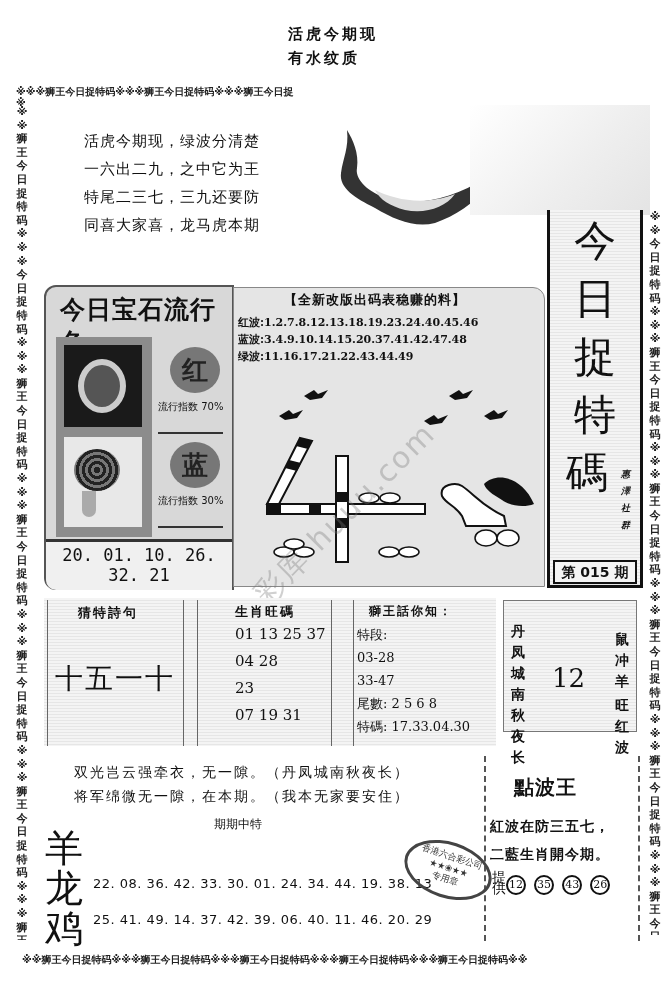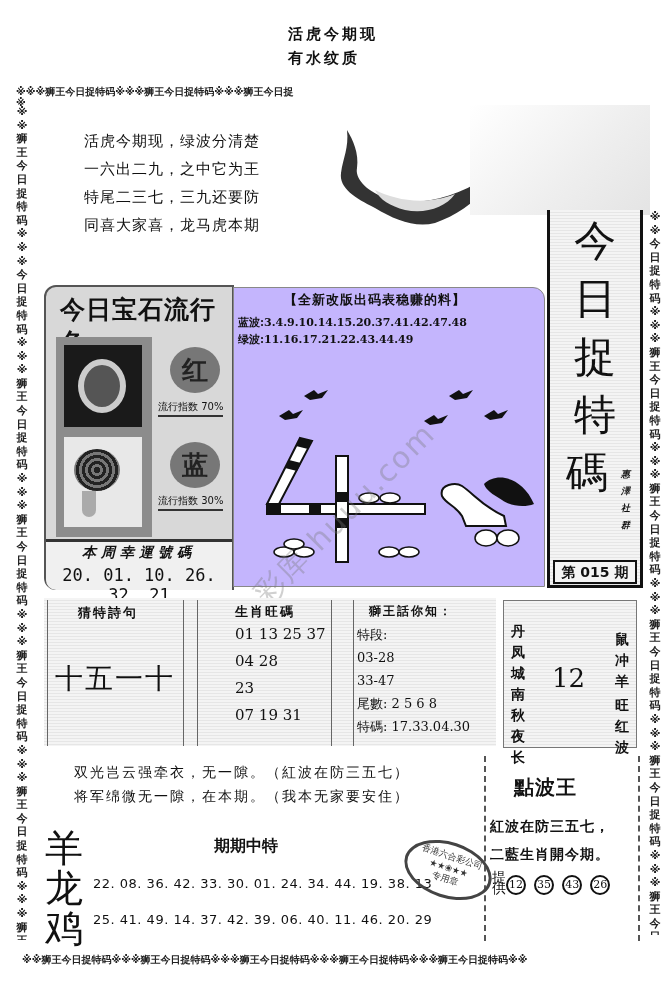--- a/index.html
+++ b/index.html
@@ -21,24 +21,24 @@
   .top-note { font-size: 15px; font-weight: bold; letter-spacing: 3px; line-height: 24px; }
   .poem { font-size: 15px; line-height: 28px; letter-spacing: 1px; }
   .gem-panel {
     border: 2px solid #555; border-radius: 12px 0 0 12px; background: #d8d8d8;
   }
   .gem-title { font-size: 25px; font-weight: bold; letter-spacing: 1px; }
   .color-ball {
     width: 50px; height: 46px; border-radius: 50%; background: #777;
     font-size: 26px; font-weight: bold; display: flex; align-items: center; justify-content: center; color: #222;
   }
-  .idx-label { font-size: 10px; border-bottom: 2px solid #333; padding-bottom: 1px; white-space: nowrap; font-family: "DejaVu Sans", sans-serif; }
+  .idx-label { font-size: 10px; border-bottom: 2px solid #333; padding-bottom: 18px; white-space: nowrap; font-family: "DejaVu Sans", sans-serif; }
   .lucky-title { font-size: 14px; font-weight: bold; font-style: italic; letter-spacing: 5px; }
   .lucky-nums { font-size: 17px; font-family: "DejaVu Sans Mono", monospace; }
-  .table-box { border: 1px solid #888; border-radius: 0 12px 0 0; background: #c4b5fd; }
+  .table-box { border: 1px solid #888; border-radius: 0 12px 0 0; background: #e5e5e5; }
   .table-head { font-size: 13px; font-weight: bold; letter-spacing: 1px; }
   .wave-line { font-size: 11px; font-weight: bold; line-height: 17px; white-space: nowrap; }
   .title-v { font-family: "DejaVu Sans", sans-serif; font-size: 42px; line-height: 57px; text-align: center; color: #111; }
   .hdr { font-size: 13px; font-weight: bold; letter-spacing: 2px; }
   .vline { border-left: 1px solid #666; }
   .col-text { font-size: 13px; line-height: 23px; }
   .bigtxt { font-size: 28px; }
   .vert-txt { font-size: 14px; font-weight: bold; width: 16px; line-height: 21px; text-align: center; word-break: break-all; }
   .couplet { font-size: 14px; letter-spacing: 2px; line-height: 24px; white-space: nowrap; }
   .spec-row { font-family: "DejaVu Sans", sans-serif; font-size: 13px; letter-spacing: 0.5px; white-space: nowrap; }
@@ -106,28 +106,28 @@
   </div>
   <div class="abs color-ball" style="left:124px; top:60px;">
     <span>红</span>
   </div>
   <div class="abs idx-label" style="left:112px; top:113px;">流行指数 70%</div>
   <div class="abs color-ball" style="left:124px; top:155px;">
     <span>蓝</span>
   </div>
   <div class="abs idx-label" style="left:112px; top:207px;">流行指数 30%</div>
   <div class="abs" style="left:0; top:252px; width:186px; height:51px; background:#f0f0f0; border-top:3px solid #333; border-radius:0 0 0 10px;">
-    <div class="lucky-title" style="text-align:center; margin-top:2px;">本周幸運號碼</div>
     <div class="lucky-nums" style="text-align:center; margin-top:3px;">20. 01. 10. 26. 32. 21</div>
   </div>
 </div>
 
 <div class="abs table-box" style="left:233px; top:287px; width:312px; height:300px;">
   <div class="abs table-head" style="left:50px; top:3px;">【全新改版出码表稳赚的料】</div>
   <div class="abs" style="left:4px; top:26px;">
+    <div class="wave-line"><span>红波:</span><span>1.2.7.8.12.13.18.19.23.24.40.45.46</span></div>
     <div class="wave-line"><span>蓝波:</span><span>3.4.9.10.14.15.20.37.41.42.47.48</span></div>
     <div class="wave-line"><span>绿波:</span><span>11.16.17.21.22.43.44.49</span></div>
   </div>
 
   <div class="abs" style="left:0; top:88px; width:310px; height:210px;">
     <svg width="310" height="210" viewBox="0 0 310 210">
 
       <g fill="#111">
         <path d="M70,20 l10,-6 l4,4 l10,-4 l-6,8 l-12,2 z"></path>
         <path d="M45,40 l10,-6 l4,4 l10,-4 l-6,8 l-12,2 z"></path>
@@ -202,48 +202,48 @@
 
 <div class="abs" style="left:357px; top:603px;">
   <div class="hdr" style="font-size:12px; margin-left:12px; margin-bottom:3px;">獅王話你知：</div>
   <div class="col-text">特段:</div>
   <div class="col-text">03-28</div>
   <div class="col-text">33-47</div>
   <div class="col-text">尾數: 2 5 6 8</div>
   <div class="col-text">特碼: 17.33.04.30</div>
 </div>
 
-<div class="abs striped" style="left:503px; top:600px; width:134px; height:148px; border:1px solid #777;">
+<div class="abs striped" style="left:503px; top:600px; width:134px; height:132px; border:1px solid #777;">
   <div class="abs vert-txt" style="left:6px; top:20px;">丹凤城南秋夜长</div>
   <div class="abs" style="left:48px; top:62px; font-size:26px;">12</div>
   <div class="abs vert-txt" style="left:110px; top:28px;">鼠冲羊</div>
   <div class="abs vert-txt" style="left:110px; top:94px;">旺红波</div>
 </div>
 
 <div class="abs" style="left:74px; top:760px;">
-  <div class="couplet">双光岂云强牵衣，无一隙。（紅波在防三五七）</div>
+  <div class="couplet">双光岂云强牵衣，无一隙。（丹凤城南秋夜长）</div>
   <div class="couplet">将军绵微无一隙，在本期。（我本无家要安住）</div>
 </div>
 
 <div class="abs" style="left:484px; top:756px; width:156px; height:185px; border-left:2px dashed #555; border-right:2px dashed #555;">
   <div class="abs" style="left:28px; top:18px; font-size:20px; font-weight:bold; letter-spacing:1px;">點波王</div>
   <div class="abs" style="left:4px; top:62px; font-size:14px; font-weight:bold; letter-spacing:1px; white-space:nowrap;">紅波在防三五七，</div>
   <div class="abs" style="left:4px; top:90px; font-size:14px; font-weight:bold; letter-spacing:1px; white-space:nowrap;">二藍生肖開今期。</div>
   <div class="abs" style="left:6px; top:116px; width:12px; font-size:14px; line-height:11px; word-break:break-all;">提供</div>
   <div class="abs" style="left:20px; top:117px; white-space:nowrap;">
     <span class="ball-num">12</span>
     <span class="ball-num">35</span>
     <span class="ball-num">43</span>
     <span class="ball-num">26</span>
   </div>
 </div>
 
 <div class="abs big-vert" style="left:42px; top:828px;">羊龙鸡</div>
 
-<div class="abs" style="left:214px; top:836px; font-family:'DejaVu Sans',sans-serif; font-size:16px; font-weight:bold;">期期中特</div>
+<div class="abs" style="left:214px; top:816px; font-family:'DejaVu Sans',sans-serif; font-size:12px; font-weight:normal;">期期中特</div>
 <div class="abs spec-row" style="left:93px; top:876px;">22. 08. 36. 42. 33. 30. 01. 24. 34. 44. 19. 38. 13</div>
 <div class="abs spec-row" style="left:93px; top:912px;">25. 41. 49. 14. 37. 42. 39. 06. 40. 11. 46. 20. 29</div>
 
 <div class="abs stamp" style="left:403px; top:842px; width:90px; height:56px; padding-top:5px;">
   <div>香港六合彩公司</div>
   <div>★★❀★★</div>
   <div>专用章</div>
 </div>
 
 <div class="abs banner-h" style="left:22px; top:953px; width:630px; height:14px;">

